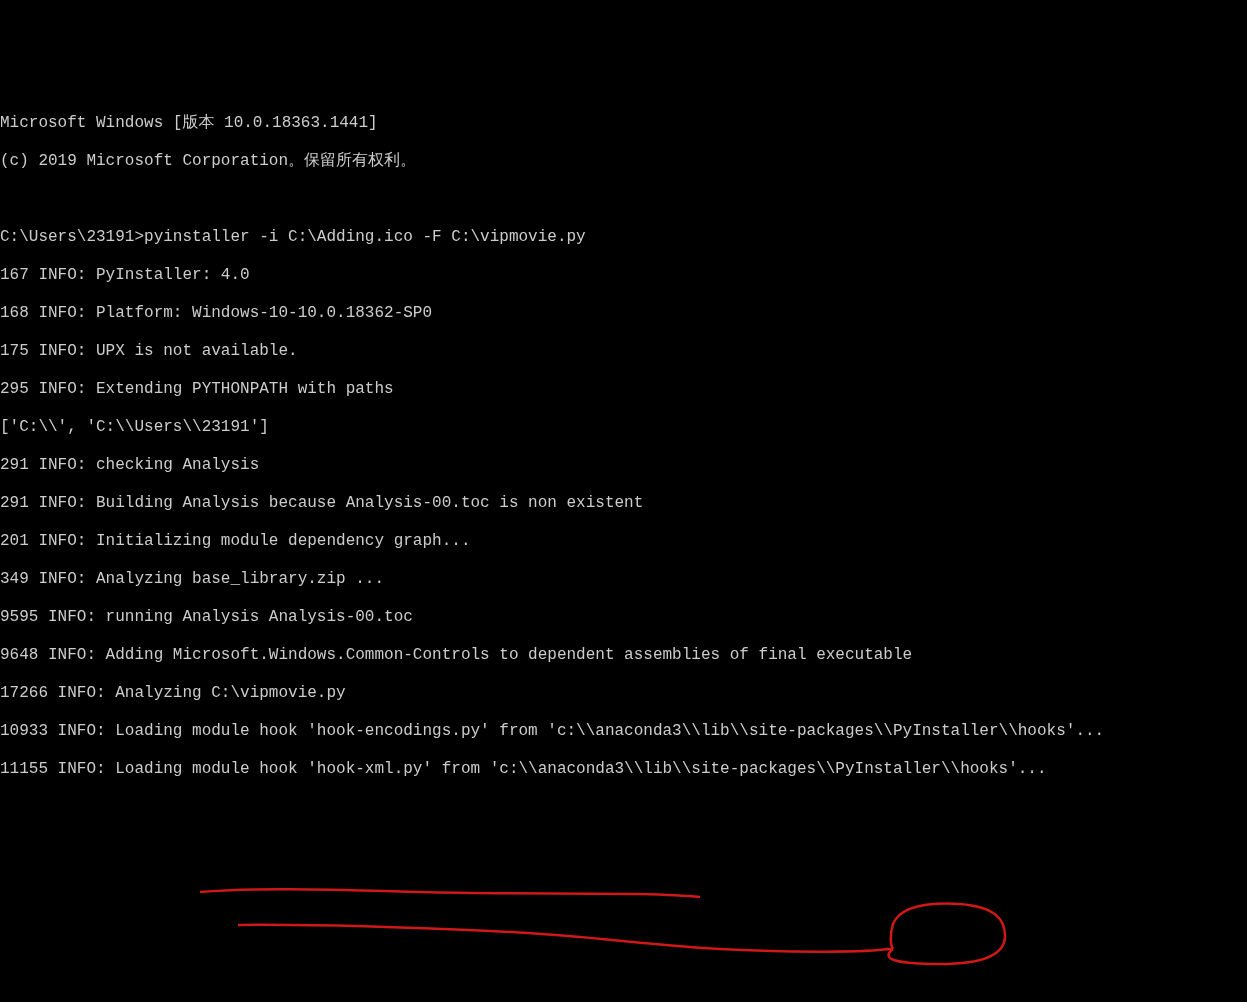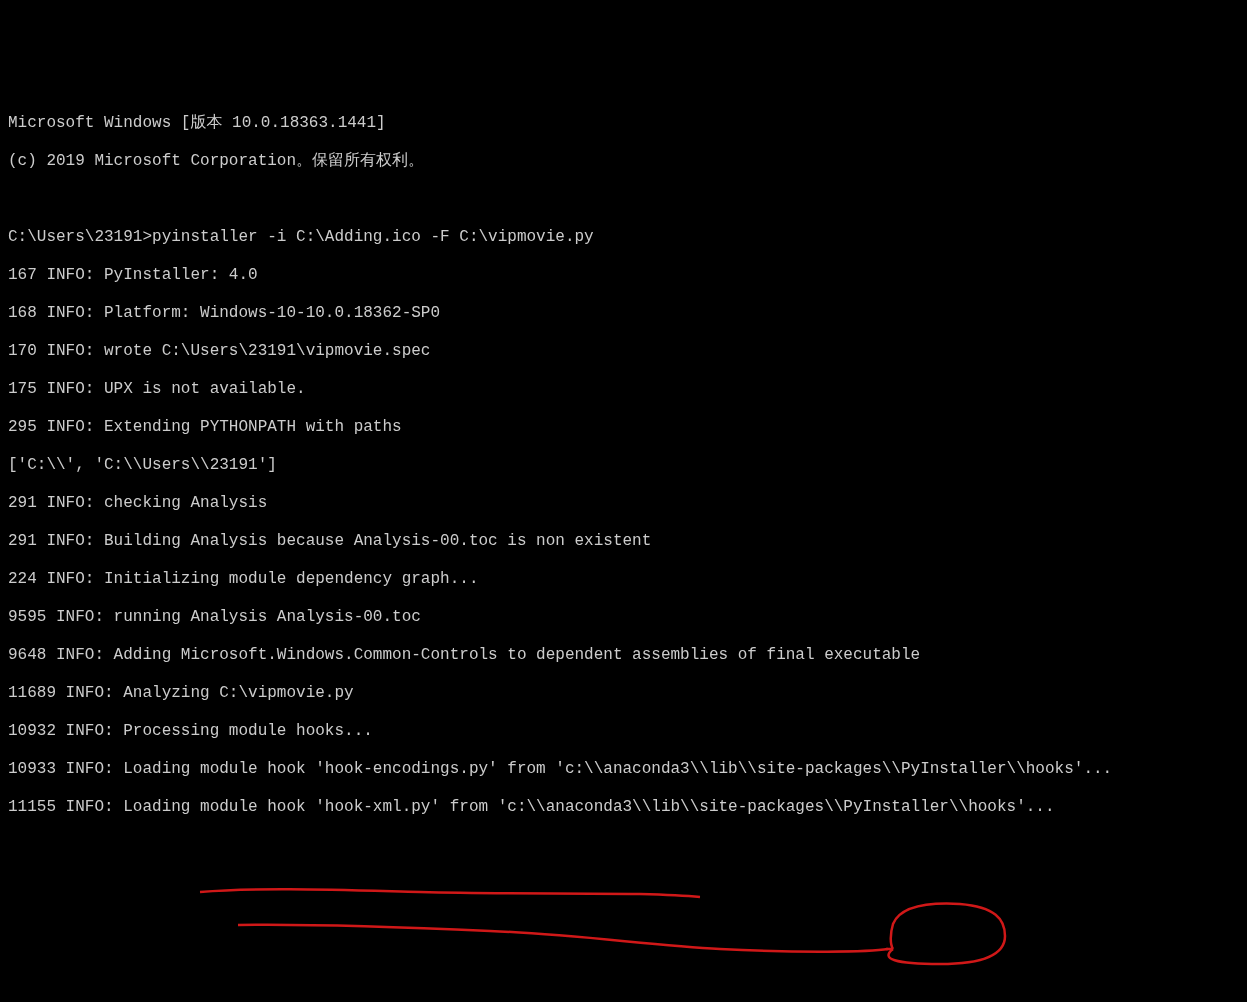--- a/index.html
+++ b/index.html
@@ -14,52 +14,50 @@
     color: #cccccc;
     overflow: hidden;
     white-space: pre;
     position: relative;
   }
   .terminal {
     padding: 0;
   }
   .line {
     white-space: pre;
-    padding-left: 8px;
   }
   svg.annotation {
     position: absolute;
     top: 0;
     left: 0;
     pointer-events: none;
   }
 </style>
 </head>
 <body>
 
 
 
 <div class="terminal">
 <div class="line">Microsoft Windows [版本 10.0.18363.1441]</div>
 <div class="line">(c) 2019 Microsoft Corporation。保留所有权利。</div>
 <div class="line"> </div>
 <div class="line"><span>C:\Users\23191&gt;</span><span>pyinstaller -i C:\Adding.ico -F C:\vipmovie.py</span></div>
 <div class="line">167 INFO: PyInstaller: 4.0</div>
 <div class="line">168 INFO: Platform: Windows-10-10.0.18362-SP0</div>
-<div class="line">170 INFO: wrote C:\Users\23191\vipmovie.spec</div>
 <div class="line">175 INFO: UPX is not available.</div>
 <div class="line">295 INFO: Extending PYTHONPATH with paths</div>
 <div class="line">['C:\\', 'C:\\Users\\23191']</div>
 <div class="line">291 INFO: checking Analysis</div>
 <div class="line">291 INFO: Building Analysis because Analysis-00.toc is non existent</div>
-<div class="line">224 INFO: Initializing module dependency graph...</div>
+<div class="line">201 INFO: Initializing module dependency graph...</div>
+<div class="line">349 INFO: Analyzing base_library.zip ...</div>
 <div class="line">9595 INFO: running Analysis Analysis-00.toc</div>
 <div class="line">9648 INFO: Adding Microsoft.Windows.Common-Controls to dependent assemblies of final executable</div>
-<div class="line">11689 INFO: Analyzing C:\vipmovie.py</div>
-<div class="line">10932 INFO: Processing module hooks...</div>
+<div class="line">17266 INFO: Analyzing C:\vipmovie.py</div>
 <div class="line">10933 INFO: Loading module hook 'hook-encodings.py' from 'c:\\anaconda3\\lib\\site-packages\\PyInstaller\\hooks'...</div>
 <div class="line">11155 INFO: Loading module hook 'hook-xml.py' from 'c:\\anaconda3\\lib\\site-packages\\PyInstaller\\hooks'...</div>
 
 
 
 
 
 
 
 

